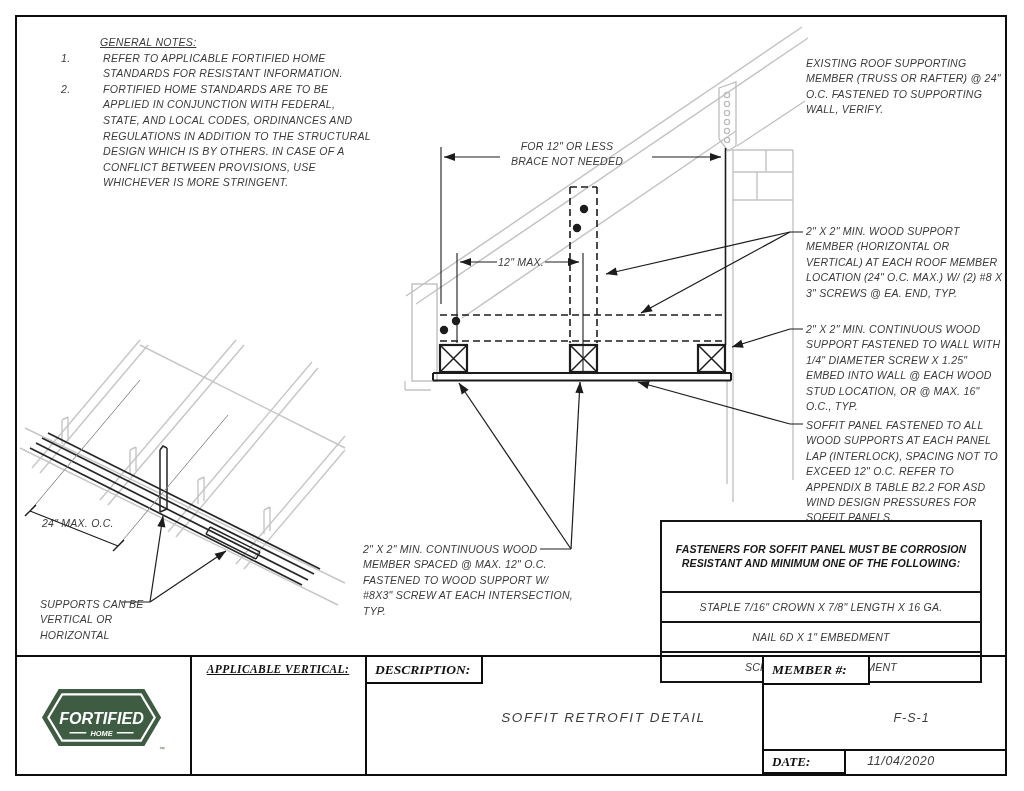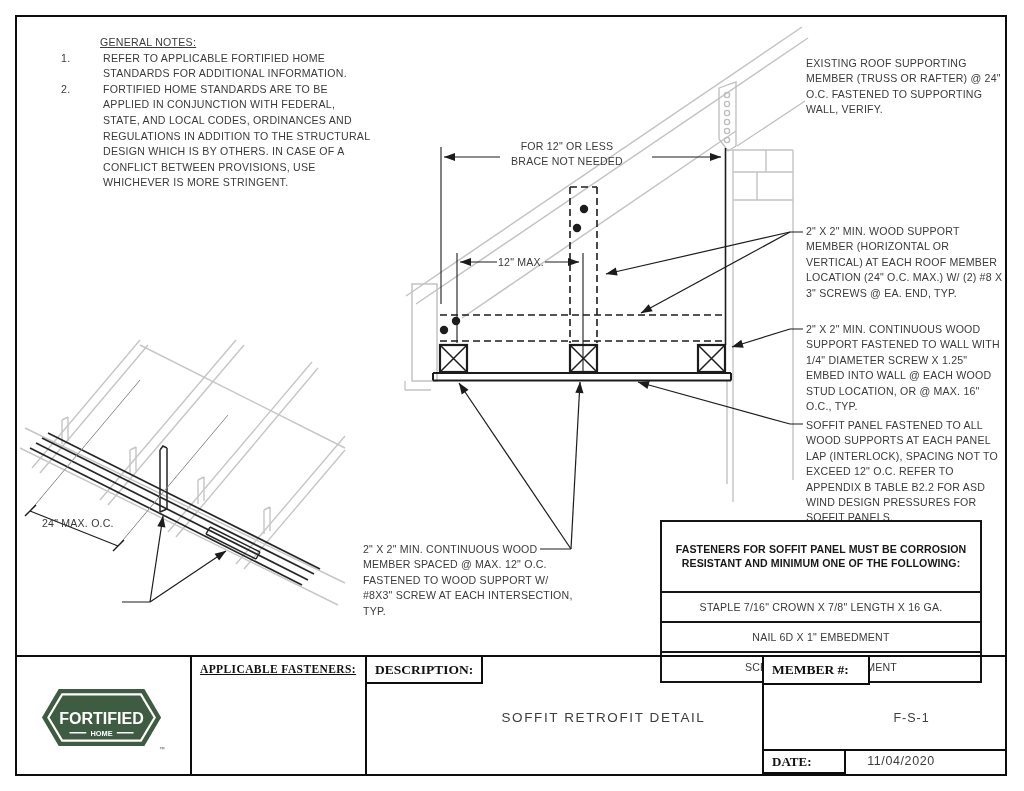--- a/index.html
+++ b/index.html
@@ -1,17 +1,17 @@
 <!DOCTYPE html>
 <html><head>
 <meta charset="utf-8">
 <style>
   html,body{margin:0;padding:0;background:#fff;}
   #sheet{position:relative;width:1024px;height:791px;background:#ffffff;overflow:hidden;
-         font-family:"Liberation Sans",sans-serif;}
+         font-family:"Liberation Sans",sans-serif;font-style:italic;}
   .frame{position:absolute;left:15px;top:15px;width:992px;height:761px;
          border:2px solid #0d0d0d;box-sizing:border-box;}
   svg.lines{position:absolute;left:0;top:0;}
   
   .ann{position:absolute;font-size:10.6px;line-height:15.4px;color:#3b3b3b;letter-spacing:.2px;}
   .dim{position:absolute;font-size:10.6px;line-height:15px;color:#3b3b3b;letter-spacing:.2px;text-align:center;}
   .dim span{display:block;}
   
   .notes{position:absolute;font-size:10.6px;line-height:15.6px;color:#3b3b3b;letter-spacing:.25px;}
   .notes-title{margin-left:42px;text-decoration:underline;}
@@ -148,40 +148,41 @@
       <line x1="571" y1="549" x2="580" y2="382" marker-end="url(#arr)"></line>
       <line x1="150" y1="602" x2="163" y2="516" marker-end="url(#arr)"></line>
       <line x1="150" y1="602" x2="226" y2="551" marker-end="url(#arr)"></line>
     </g>
   </svg>
 
   <div class="notes" style="left:58px;top:35px;width:314px">
     <div class="notes-title">GENERAL NOTES:</div>
     <div class="note-row">
       <span class="note-num">1.</span>
-      <span class="note-text">REFER TO APPLICABLE FORTIFIED HOME STANDARDS FOR ADDITIONAL INFORMATION.</span>
+      <span class="note-text">REFER TO APPLICABLE FORTIFIED HOME STANDARDS FOR RESISTANT INFORMATION.</span>
     </div>
     <div class="note-row">
       <span class="note-num">2.</span>
       <span class="note-text">FORTIFIED HOME STANDARDS ARE TO BE APPLIED IN CONJUNCTION WITH FEDERAL, STATE, AND LOCAL CODES, ORDINANCES AND REGULATIONS IN ADDITION TO THE STRUCTURAL DESIGN WHICH IS BY OTHERS. IN CASE OF A CONFLICT BETWEEN PROVISIONS, USE WHICHEVER IS MORE STRINGENT.</span>
     </div>
   </div>
 
   <div class="dim" style="left:494px;top:139px;width:146px">
     <span>FOR 12" OR LESS</span>
     <span>BRACE NOT NEEDED</span>
   </div>
   <div class="dim" style="left:492px;top:255px;width:58px">12" MAX.</div>
   <div class="dim" style="left:42px;top:516px;width:92px;text-align:left">24" MAX. O.C.</div>
 
   <div class="ann" style="left:806px;top:56px;width:200px">EXISTING ROOF SUPPORTING MEMBER (TRUSS OR RAFTER) @ 24" O.C. FASTENED TO SUPPORTING WALL, VERIFY.</div>
   <div class="ann" style="left:806px;top:224px;width:200px">2" X 2" MIN. WOOD SUPPORT MEMBER (HORIZONTAL OR VERTICAL) AT EACH ROOF MEMBER LOCATION (24" O.C. MAX.) W/ (2) #8 X 3" SCREWS @ EA. END, TYP.</div>
   <div class="ann" style="left:806px;top:322px;width:200px">2" X 2" MIN. CONTINUOUS WOOD SUPPORT FASTENED TO WALL WITH 1/4" DIAMETER SCREW X 1.25" EMBED INTO WALL @ EACH WOOD STUD LOCATION, OR @ MAX. 16" O.C., TYP.</div>
   <div class="ann" style="left:806px;top:418px;width:200px">SOFFIT PANEL FASTENED TO ALL WOOD SUPPORTS AT EACH PANEL LAP (INTERLOCK), SPACING NOT TO EXCEED 12" O.C. REFER TO APPENDIX B TABLE B2.2 FOR ASD WIND DESIGN PRESSURES FOR SOFFIT PANELS.</div>
   <div class="ann" style="left:363px;top:542px;width:215px">2" X 2" MIN. CONTINUOUS WOOD MEMBER SPACED @ MAX. 12" O.C. FASTENED TO WOOD SUPPORT W/ #8X3" SCREW AT EACH INTERSECTION, TYP.</div>
+  <div class="ann" style="left:40px;top:597px;width:108px">SUPPORTS CAN BE VERTICAL OR HORIZONTAL</div>
 
   <div class="ftable" style="left:660px;top:520px;width:322px">
     <div class="ft-header">FASTENERS FOR SOFFIT PANEL MUST BE CORROSION RESISTANT AND MINIMUM ONE OF THE FOLLOWING:</div>
     <div class="ft-row">STAPLE 7/16" CROWN X 7/8" LENGTH X 16 GA.</div>
     <div class="ft-row">NAIL 6D X 1" EMBEDMENT</div>
     <div class="ft-row last">SCREW #8 X 1" EMBEDMENT</div>
   </div>
 
   <div class="tb-line" style="left:15px;top:655px;width:992px;height:2px"></div>
   <div class="tb-line" style="left:190px;top:657px;width:2px;height:119px"></div>
@@ -191,21 +192,21 @@
 
   <svg style="position:absolute;left:40px;top:682px" width="128" height="72" viewBox="0 0 130 73">
     <polygon points="2,36 19,7 106,7 123,36 106,65 19,65" fill="#3e5c41"></polygon>
     <polygon points="8.5,36 22.5,12.5 102.5,12.5 116.5,36 102.5,59.5 22.5,59.5" fill="none" stroke="#ffffff" stroke-width="2.2"></polygon>
     <text x="62.5" y="43" text-anchor="middle" font-family="Liberation Sans, sans-serif" font-weight="bold" font-size="17" fill="#ffffff" textLength="86" lengthAdjust="spacingAndGlyphs">FORTIFIED</text>
     <path d="M30,51.5 H47 M78,51.5 H95" stroke="#ffffff" stroke-width="1.4"></path>
     <text x="62.5" y="54.5" text-anchor="middle" font-family="Liberation Sans, sans-serif" font-weight="bold" font-size="7.5" fill="#ffffff">HOME</text>
     <text x="124" y="70" text-anchor="middle" font-family="Liberation Sans, sans-serif" font-size="6" fill="#3e5c41">™</text>
   </svg>
 
-  <div class="tb-serif tb-standards-label" style="left:192px;top:663px;width:172px">APPLICABLE FASTENERS:</div>
+  <div class="tb-serif tb-standards-label" style="left:192px;top:663px;width:172px">APPLICABLE VERTICAL:</div>
 
   <div class="tb-cellhead" style="left:367px;top:657px;width:116px;height:27px">DESCRIPTION:</div>
   <div class="tb-desc-value" style="left:367px;top:710px;width:473px">SOFFIT RETROFIT DETAIL</div>
 
   <div class="tb-cellhead" style="left:764px;top:657px;width:106px;height:28px">MEMBER #:</div>
   <div class="tb-drawing-value" style="left:764px;top:711px;width:243px">F-S-1</div>
 
   <div class="tb-cellhead" style="left:764px;top:751px;width:82px;height:23px;font-size:13px">DATE:</div>
   <div class="tb-date-value" style="left:856px;top:754px;width:90px;text-align:center">11/04/2020</div>
 

